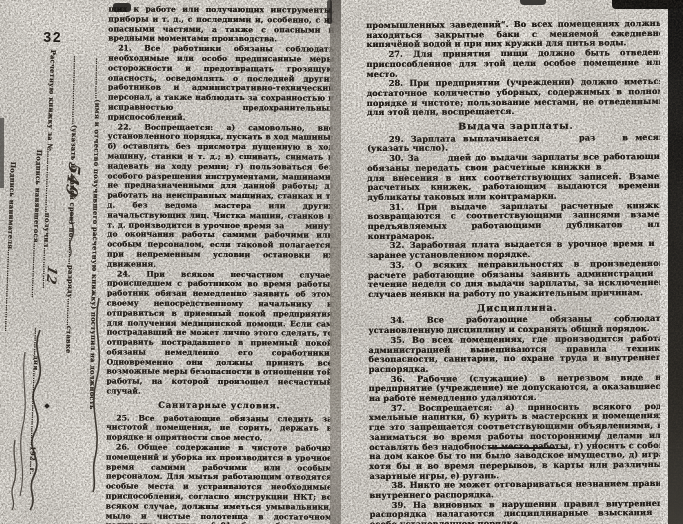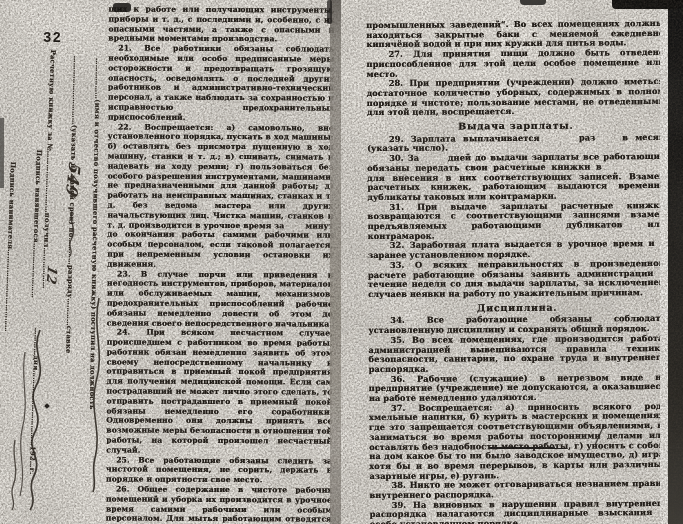--- a/index.html
+++ b/index.html
@@ -78,22 +78,22 @@
       <path d="M604,425 L595,445" stroke="#1c1916" stroke-width="1.3" opacity="0.8"></path>
     </svg>
   </div>
 
   <div class="pageno">32</div>
 
   <div class="col left-col">
     <p class="cont">щих к работе или получающих инструменты, приборы и т. д., с последними и, особенно, с их опасными частями, а также с опасными и вредными моментами производства.</p>
     <p>21. Все работники обязаны соблюдать необходимые или особо предписанные меры осторожности и предотвращать грозящую опасность, осведомлять о последней других работников и административно-технический персонал, а также наблюдать за сохранностью и исправностью предохранительных приспособлений.</p>
     <p>22. Воспрещается: а) самовольно, вне установленного порядка, пускать в ход машины; б) оставлять без присмотра пущенную в ход машину, станки и т. д.; в) сшивать, снимать и надевать на ходу ремни; г) пользоваться без особого разрешения инструментами, машинами, не предназначенными для данной работы; д) работать на неисправных машинах, станках и т. д. без ведома мастера или других начальствующих лиц. Чистка машин, станков и т. д. производится в урочное время за    минут до окончания работы самими рабочими или особым персоналом, если таковой полагается, при непременным условии остановки их движения.</p>
-    <p>23. В случае порчи или приведения в негодность инструментов, приборов, материалов или обслуживаемых машин, механизмов, предохранительных приспособлений рабочие обязаны немедленно довести об этом до сведения своего непосредственного начальника.</p>
     <p>24. При всяком несчастном случае, происшедшем с работником во время работы, работник обязан немедленно заявить об этом своему непосредственному начальнику и отправиться в приемный покой предприятия для получения медицинской помощи. Если сам пострадавший не может лично этого сделать, то отправить пострадавшего в приемный покой обязаны немедленно его соработники. Одновременно они должны принять все возможные меры безопасности в отношении той работы, на которой произошел несчастный случай.</p>
+    <p class="head">Санитарные условия.</p>
     <p>25. Все работающие обязаны следить за чистотой помещения, не сорить, держать в порядке и опрятности свое место.</p>
     <p>26. Общее содержание в чистоте рабочих помещений и уборка их производится в урочное время самими рабочими или особым персоналом. Для мытья работающим отводятся особые места и устраиваются необходимые приспособления, согласно инструкции НКТ; во всяком случае, должны иметься умывальники, мыло и чистые полотенца в достаточном количестве, согласно § 81 общих обязат. пост. НКТ от 23/II 1923 г. „Об устройстве и содержании</p>
   </div>
 
   <div class="gutter"></div>
 
   <div class="col right-col">
     <p class="cont">промышленных заведений“. Во всех помещениях должны находиться закрытые баки с меняемой ежедневно кипячёной водой и при них кружки для питья воды.</p>
     <p>27. Для принятия пищи должно быть отведено приспособленное для этой цели особое помещение или место.</p>
     <p>28. При предприятии (учреждении) должно иметься достаточное количество уборных, содержимых в полном порядке и чистоте; пользование местами, не отведенными для этой цели, воспрещается.</p>

